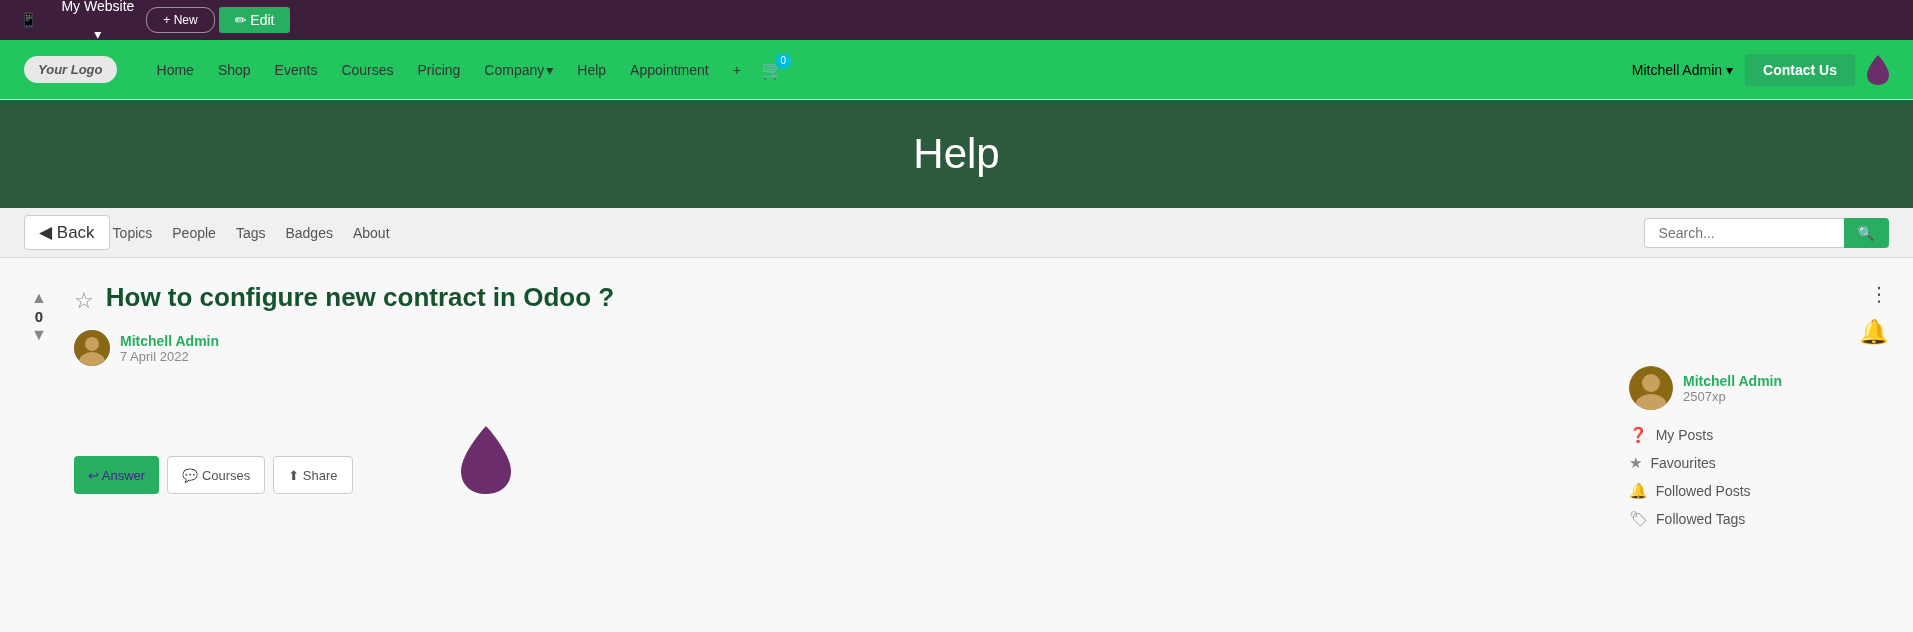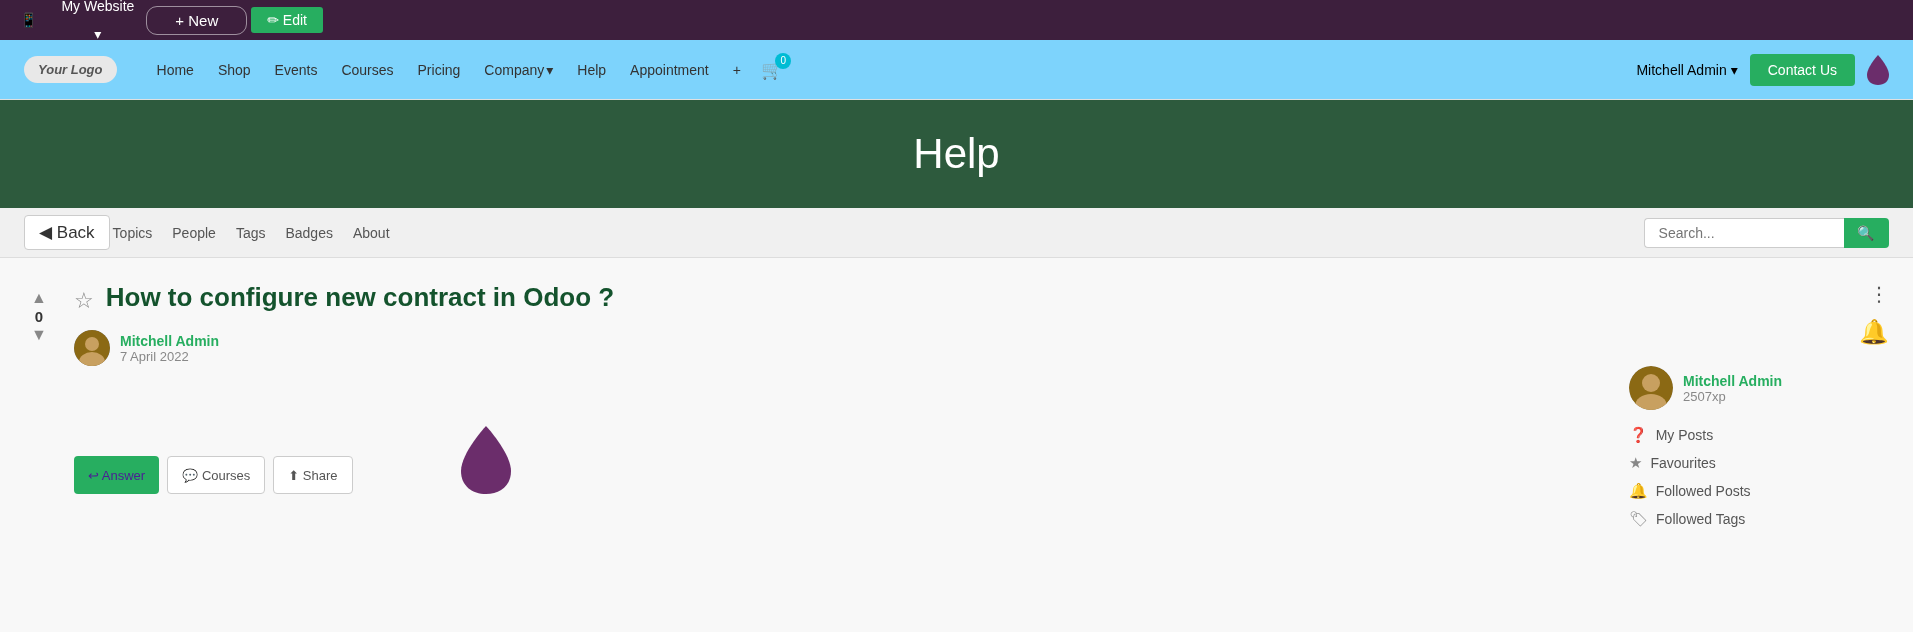--- a/index.html
+++ b/index.html
@@ -19,24 +19,24 @@
     .admin-bar-right { display: flex; align-items: center; gap: 4px; }
     .grid-icon { display: grid; grid-template-columns: repeat(3,6px); grid-template-rows: repeat(3,6px); gap: 2px; margin-right: 8px; }
     .grid-dot { width: 6px; height: 6px; background: #fff; border-radius: 1px; }
     .admin-bar a, .admin-bar span { color: #fff; text-decoration: none; font-size: 14px; cursor: pointer; padding: 4px 8px; }
     .admin-bar-website { font-weight: bold; font-size: 15px; }
     .mobile-icon { color: #fff; font-size: 18px; margin-right: 4px; }
     .new-btn {
       background: transparent;
       border: 1px solid rgba(255,255,255,0.5);
       color: #fff;
-      padding: 5px 28px;
+      padding: 5px 16px;
       border-radius: 11px;
       cursor: pointer;
-      font-size: 15px;
+      font-size: 12px;
       display: flex;
       align-items: center;
       gap: 4px;
     }
     .edit-btn {
       background: #27ae60;
       border: none;
       color: #fff;
       padding: 5px 16px;
       border-radius: 3px;
@@ -53,21 +53,21 @@
       font-size: 14px;
       cursor: pointer;
       display: flex;
       align-items: center;
       gap: 4px;
       flex-direction: column;
     }
 
     
     .nav-bar {
-      background: #7dd3fc;
+      background: #22c55e;
       height: 60px;
       display: flex;
       align-items: center;
       padding: 0 24px;
       border-bottom: 1px solid #e0e0e0;
       gap: 20px;
     }
     .logo-box {
       background: #e8e8e8;
       border-radius: 20px;
@@ -114,21 +114,21 @@
       gap: 4px;
     }
     .contact-btn {
       background: #27ae60;
       color: #fff;
       border: none;
       padding: 8px 18px;
       border-radius: 4px;
       font-size: 14px;
       cursor: pointer;
-      font-weight: normal;
+      font-weight: bold;
     }
 
     
     .hero {
       background: #2d5a3d;
       color: #fff;
       text-align: center;
       padding: 30px 0;
     }
     .hero h1 { font-size: 42px; font-weight: 300; }

